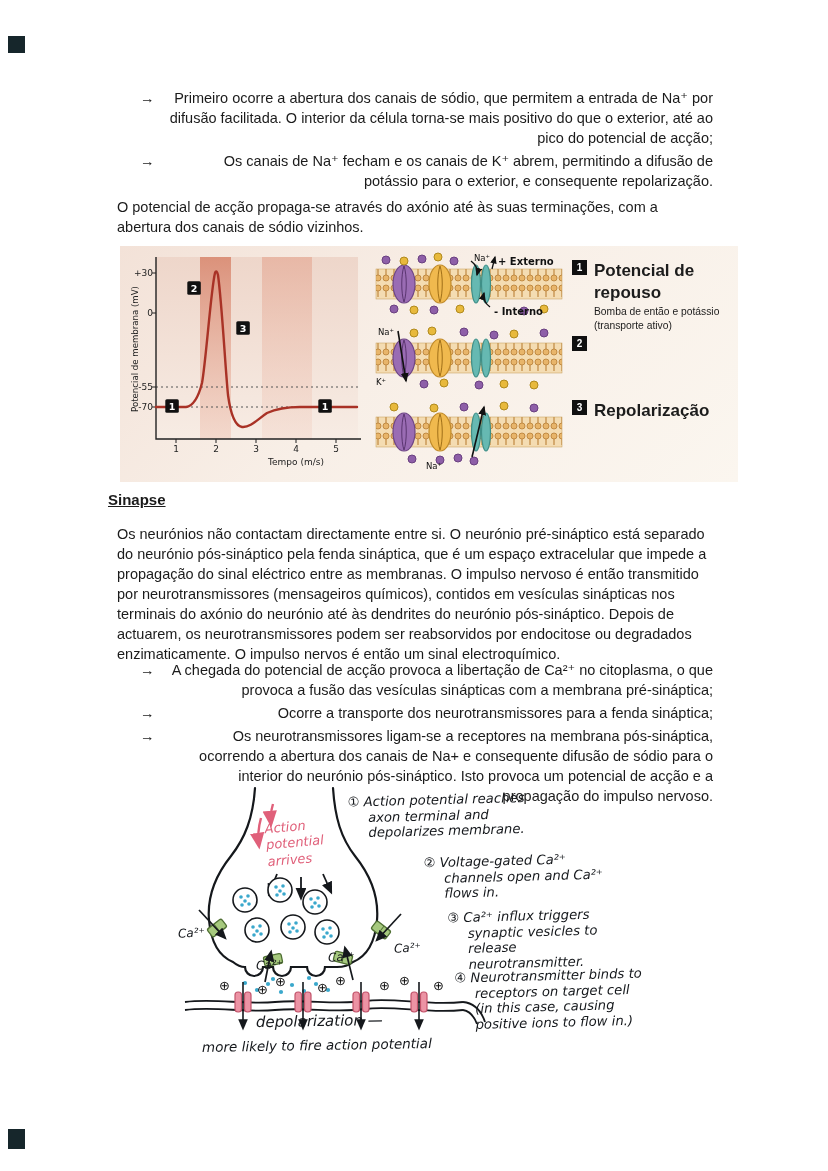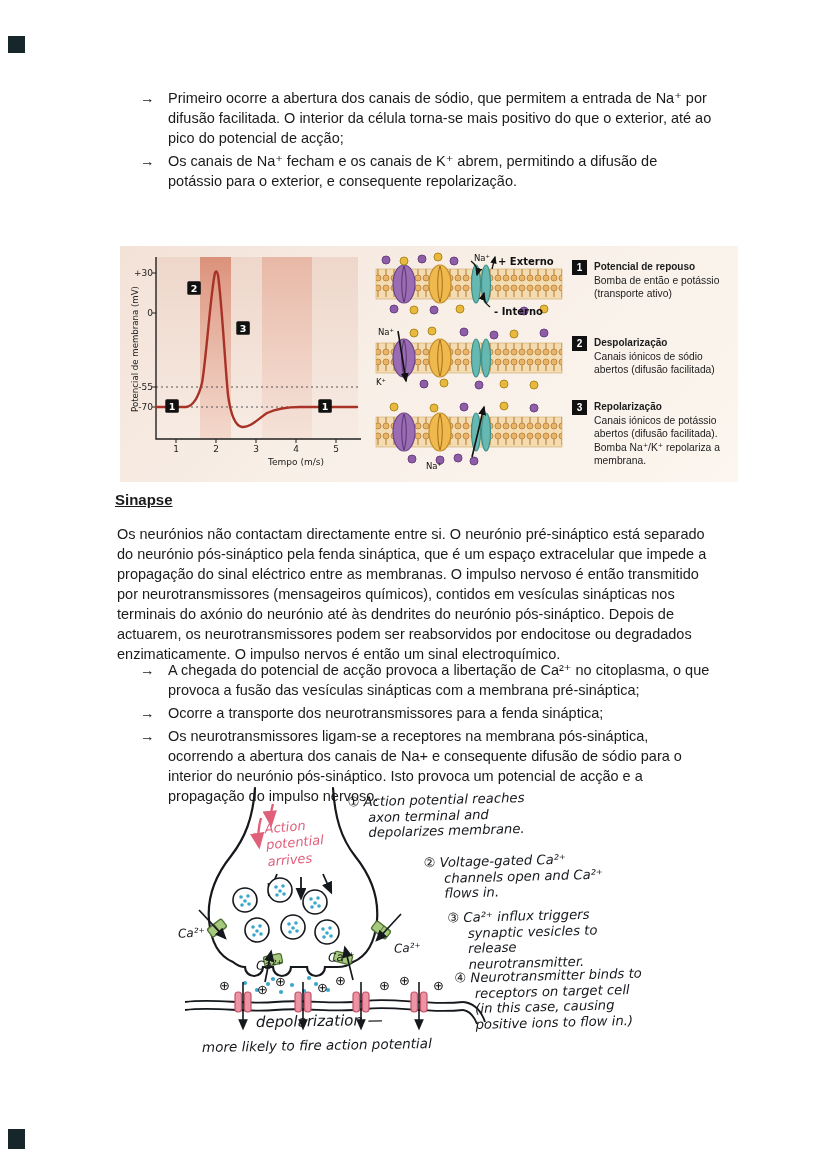--- a/index.html
+++ b/index.html
@@ -8,41 +8,41 @@
     position:relative; width:828px; height:1171px; background:#ffffff;
     font-family:"Liberation Sans","DejaVu Sans",sans-serif; color:#1b1b1b; overflow:hidden;
   }
   .corner { position:absolute; background:#16262b; }
   .corner.tl { left:8px; top:36px; width:17px; height:17px; }
   .corner.bl { left:8px; top:1129px; width:17px; height:20px; }
 
   .textblock { position:absolute; left:117px; width:596px; font-size:14.5px; line-height:1.38; }
   .arrow-item { display:flex; margin-bottom:3px; }
   .arrow-marker { flex:none; width:51px; padding-left:23px; }
-  .arrow-text { flex:1; }
-
-  .h-sinapse { position:absolute; left:115px; top:491px; font-size:15px; font-weight:bold; text-decoration:underline; }
+  .arrow-text { flex:1;text-align:right; }
+
+  .h-sinapse { position:absolute; left:108px; top:491px; font-size:15px; font-weight:bold; text-decoration:underline; }
 
   
   .figure {
     position:absolute; left:120px; top:246px; width:618px; height:236px;
     background:linear-gradient(135deg,#f3e2d8 0%,#f8efe7 45%,#fbf6ef 100%);
   }
   .figure svg text { font-family:"DejaVu Sans","Liberation Sans",sans-serif; }
   .graph-svg { position:absolute; left:6px; top:3px; }
   .mem-svg { position:absolute; left:254px; top:3px; }
   .gt { font-size:9px; fill:#222; }
   .gts { font-size:8.6px; fill:#222; }
   .mlab { font-size:8.5px; fill:#111; }
   .mlab-b { font-size:10px; font-weight:bold; fill:#111; }
   .leg { position:absolute; left:452px; width:164px; display:flex; }
   .numbox { flex:none; width:15px; height:15px; background:#101010; color:#fff; font-size:10px; font-weight:bold;
             text-align:center; line-height:15px; margin-right:7px; }
   .legtxt { flex:1; font-size:10.3px; line-height:1.3; color:#1c1c1c; }
-  .legtxt b { font-size:10px; display:block; margin-bottom:1px; }
+  .legtxt b { font-size:17px; display:block; margin-bottom:1px; }
   .legtxt .desc { display:block; }
 
   
   .syn-svg { position:absolute; left:95px; top:780px; }
   .hand { position:absolute; font-family:"DejaVu Sans",sans-serif; font-style:italic; color:#15181c; }
   .step { font-size:13.2px; line-height:1.18; transform:rotate(-1.5deg); padding-left:20px; text-indent:-20px; }
   .step .n { font-style:normal; }
   .ap-arrives { left:266px; top:818px; width:76px; font-size:13px; line-height:1.25; color:#e0607a; transform:rotate(-5deg); }
   .ca-label { font-size:12px; transform:rotate(-3deg); }
   .depol1 { left:256px; top:1012px; font-size:15px; transform:rotate(-1deg); }
@@ -59,20 +59,21 @@
     <div class="arrow-item">
       <span class="arrow-marker">→</span>
       <span class="arrow-text">Primeiro ocorre a abertura dos canais de sódio, que permitem a entrada de Na⁺ por difusão facilitada. O interior da célula torna-se mais positivo do que o exterior, até ao pico do potencial de acção;</span>
     </div>
     <div class="arrow-item">
       <span class="arrow-marker">→</span>
       <span class="arrow-text">Os canais de Na⁺ fecham e os canais de K⁺ abrem, permitindo a difusão de potássio para o exterior, e consequente repolarização.</span>
     </div>
   </div>
 
+  <p class="textblock" style="top:197px;">O potencial de acção propaga-se através do axónio até às suas terminações, com a abertura dos canais de sódio vizinhos.</p>
 
   <div class="figure">
 
     <svg class="graph-svg" width="245" height="230" viewBox="0 0 245 230">
       <defs>
         <linearGradient id="plotbg" x1="0" y1="0" x2="0" y2="1">
           <stop offset="0" stop-color="#eed6ca"></stop>
             <stop offset="1" stop-color="#f7ece4"></stop>
         </linearGradient>
         <linearGradient id="band1" x1="0" y1="0" x2="0" y2="1">
@@ -232,30 +233,25 @@
 
     <div class="leg" style="top:14px;">
       <span class="numbox">1</span>
       <span class="legtxt">
           <b>Potencial de repouso</b>
           <span class="desc">Bomba de então e potássio (transporte ativo)</span>
         </span>
     </div>
     <div class="leg" style="top:90px;">
       <span class="numbox">2</span>
-      <span class="legtxt">
-          <b>Despolarização</b>
-          <span class="desc">Canais iónicos de sódio abertos (difusão facilitada)</span>
-        </span>
     </div>
     <div class="leg" style="top:154px;">
       <span class="numbox">3</span>
       <span class="legtxt">
           <b>Repolarização</b>
-          <span class="desc">Canais iónicos de potássio abertos (difusão facilitada). Bomba Na⁺/K⁺ repolariza a membrana.</span>
         </span>
     </div>
   </div>
 
   <h3 class="h-sinapse">Sinapse</h3>
 
   <p class="textblock" style="top:524px;">Os neurónios não contactam directamente entre si. O neurónio pré-sináptico está separado do neurónio pós-sináptico pela fenda sináptica, que é um espaço extracelular que impede a propagação do sinal eléctrico entre as membranas. O impulso nervoso é então transmitido por neurotransmissores (mensageiros químicos), contidos em vesículas sinápticas nos terminais do axónio do neurónio até às dendrites do neurónio pós-sináptico. Depois de actuarem, os neurotransmissores podem ser reabsorvidos por endocitose ou degradados enzimaticamente. O impulso nervos é então um sinal electroquímico.</p>
 
   <div class="textblock" style="top:660px;">
     <div class="arrow-item">

